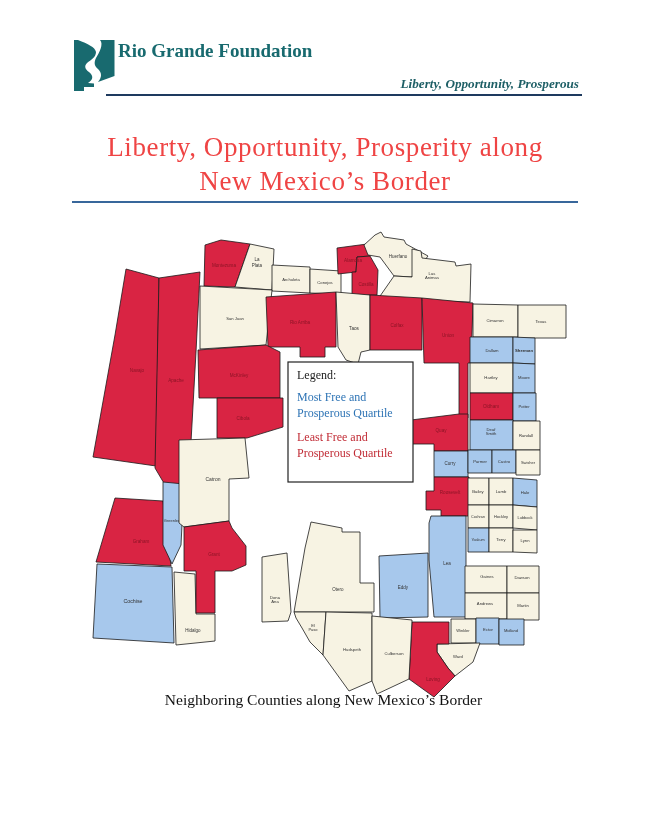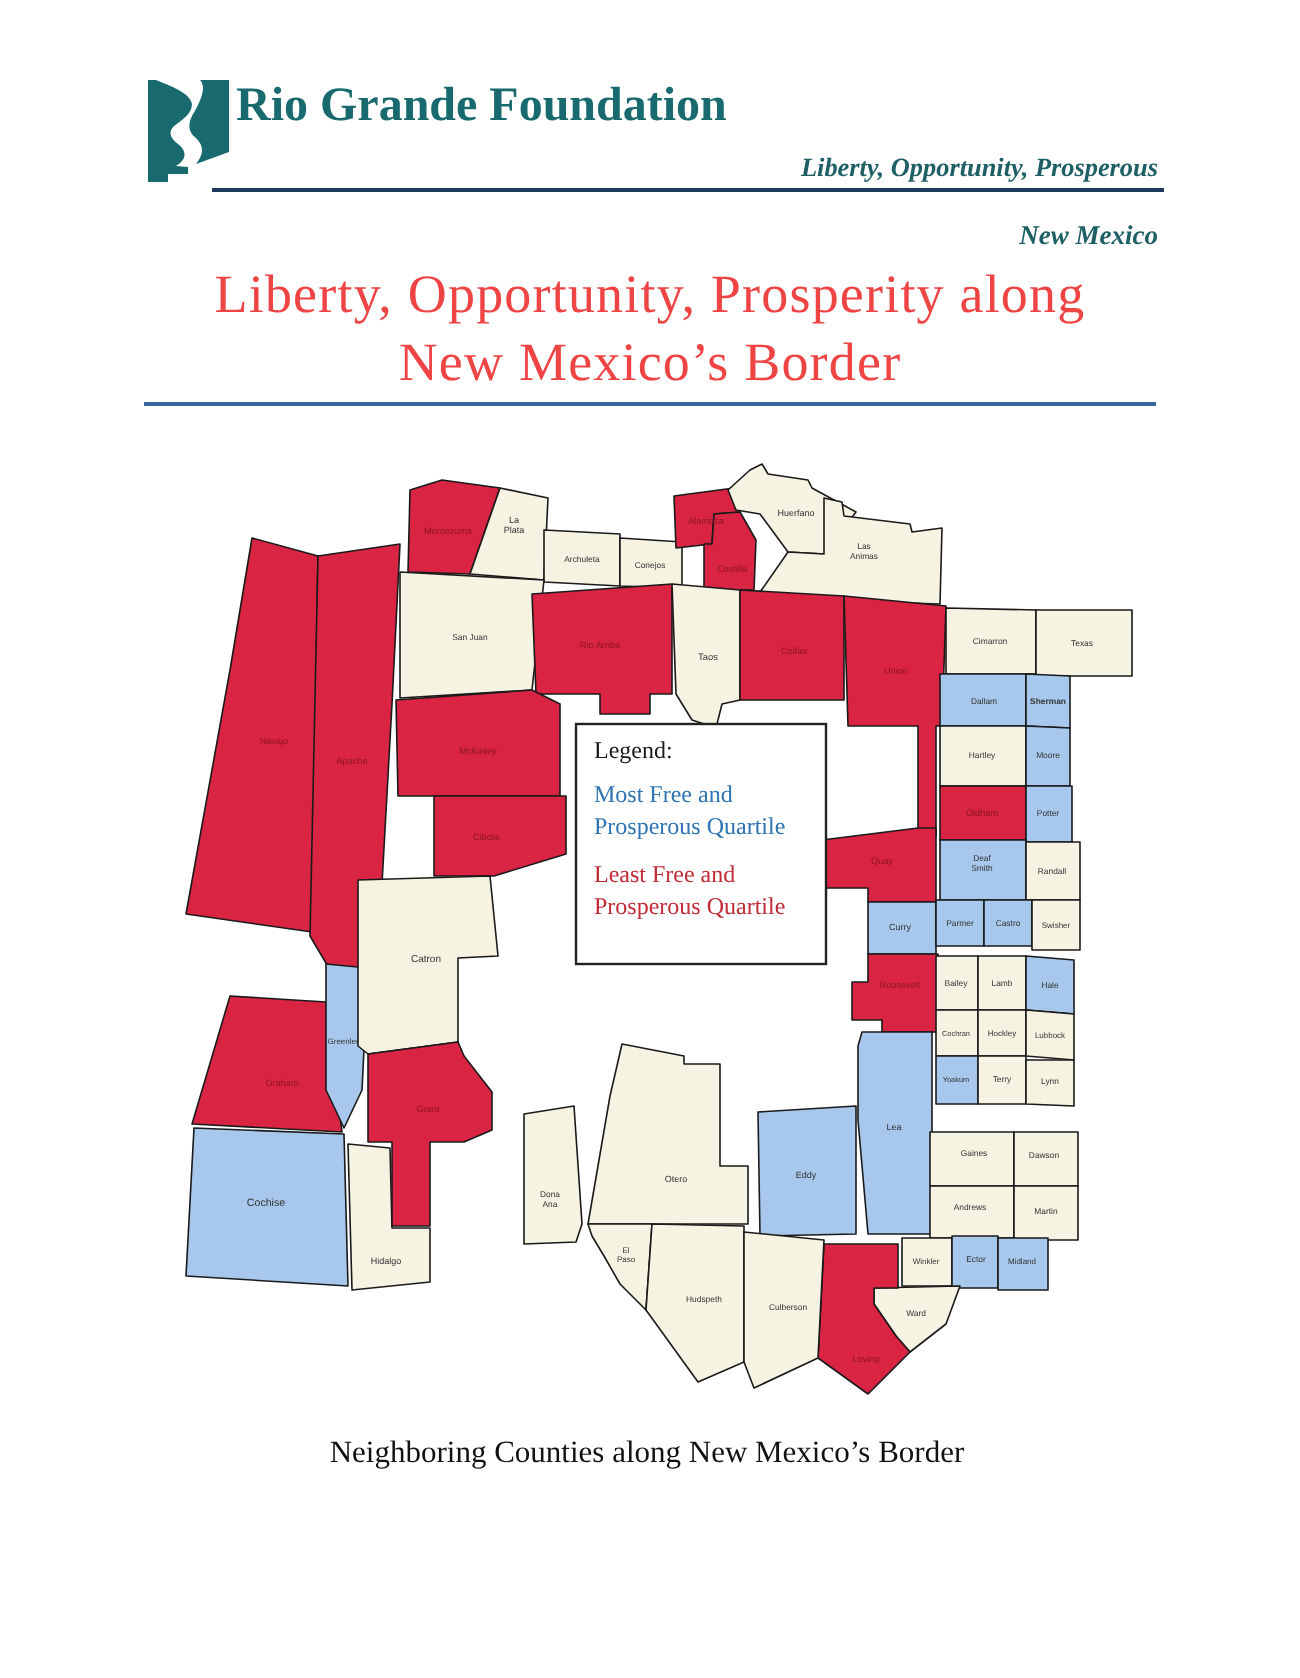--- a/index.html
+++ b/index.html
@@ -9,27 +9,26 @@
 </style>
 </head>
 <body>
 <div id="page">
 
   <svg class="abs" style="left:71px;top:36px" width="48" height="60" viewBox="71 36 48 60">
     <path d="M74,40 L78,40 C88,44 95,47 96,52 C96,57 91,60 87,63 C84,66 85,69 89,72 C94,76 93,80 88,83 L94,83.5 L94,87 L84,87 L84,91 L74,91 Z" fill="#186A6F"></path>
     <path d="M100,40 L114.5,40 L114.5,76 L98,82 C102,77 102,73 98,69 C94,66 94,62 96,58 C99,53 104,44 100,40 Z" fill="#186A6F"></path>
   </svg>
 
-  <div class="abs" style="left:118px;top:40px;font-size:24px;font-weight:bold;color:#186A6F">Rio Grande Foundation</div>
+  <div class="abs" style="left:118px;top:40px;font-size:19px;font-weight:bold;color:#186A6F">Rio Grande Foundation</div>
 
   <div class="abs" style="left:300px;top:76px;width:279px;text-align:right;font-size:13.2px;font-style:italic;font-weight:bold;color:#1E5F66">Liberty, Opportunity, Prosperous</div>
 
   <div class="abs" style="left:106px;top:94px;width:476px;height:1.6px;background:#1E3A5F"></div>
 
-  <div class="abs" style="left:300px;top:110px;width:279px;text-align:right;font-size:13.5px;font-style:italic;font-weight:bold;color:#1E5F66">New Mexico</div>
 
   <div class="abs" style="left:36px;top:130px;width:578px;text-align:center;font-size:27px;letter-spacing:0.6px;color:#ef4444;line-height:34px">Liberty, Opportunity, Prosperity along<br>New Mexico’s Border</div>
 
   <div class="abs" style="left:72px;top:201px;width:506px;height:2px;background:#38679B"></div>
 
   <svg class="abs" style="left:0;top:0" width="650" height="839" viewBox="0 0 650 839" font-family="Liberation Sans, sans-serif">
 
 <g>
         <polygon points="126,269 159,278 156,466 93,457 115,335" fill="#D92443" stroke="#1a1a1a" stroke-width="0.8" stroke-linejoin="round"></polygon>
       </g>
@@ -374,15 +373,15 @@
     <g>
       <rect x="288" y="362" width="125" height="120" fill="#ffffff" stroke="#222" stroke-width="1.2"></rect>
       <text x="297" y="379" font-size="12" fill="#1a1a1a" font-family="Liberation Serif, serif">Legend:</text>
       <text x="297" y="401" font-size="12" fill="#2E74B5" font-family="Liberation Serif, serif">Most Free and</text>
       <text x="297" y="417" font-size="12" fill="#2E74B5" font-family="Liberation Serif, serif">Prosperous Quartile</text>
       <text x="297" y="441" font-size="12" fill="#C12B35" font-family="Liberation Serif, serif">Least Free and</text>
       <text x="297" y="457" font-size="12" fill="#C12B35" font-family="Liberation Serif, serif">Prosperous Quartile</text>
     </g>
   </svg>
 
-  <div class="abs" style="left:0;top:718px;width:647px;text-align:center;font-size:15.5px;color:#111">Neighboring Counties along New Mexico’s Border</div>
+  <div class="abs" style="left:0;top:691px;width:647px;text-align:center;font-size:15.5px;color:#111">Neighboring Counties along New Mexico’s Border</div>
 
 </div>
 
 </body></html>

